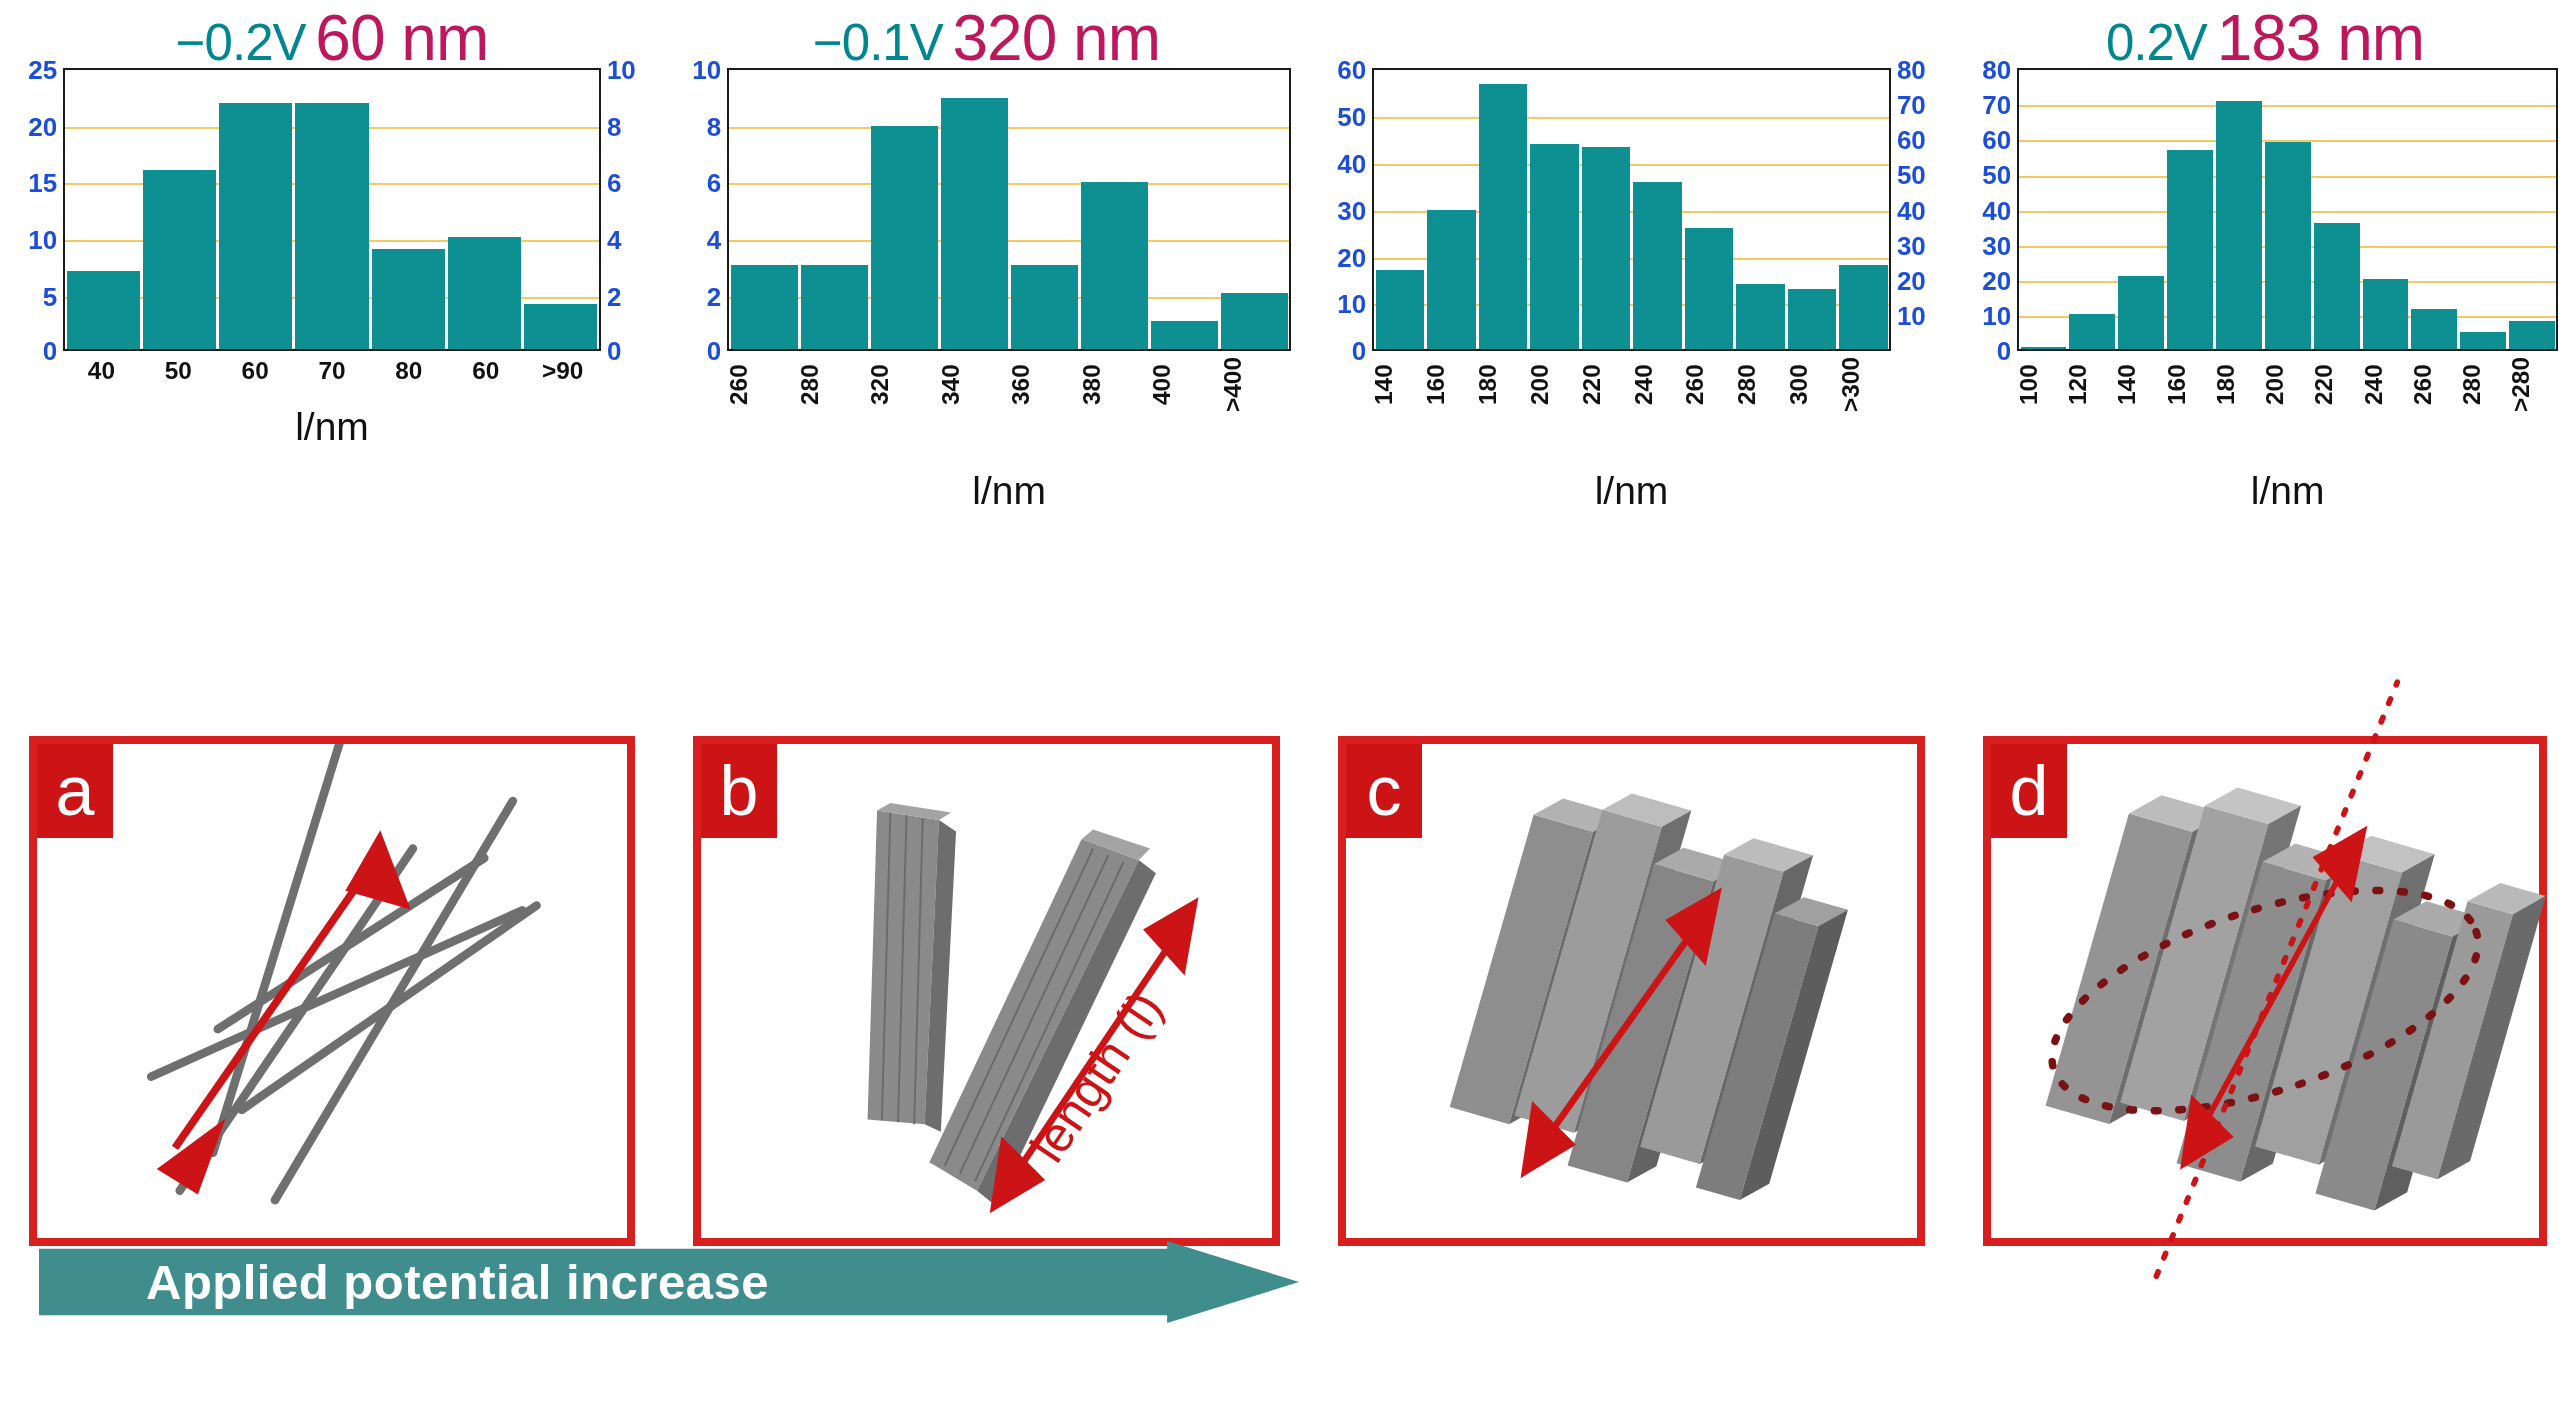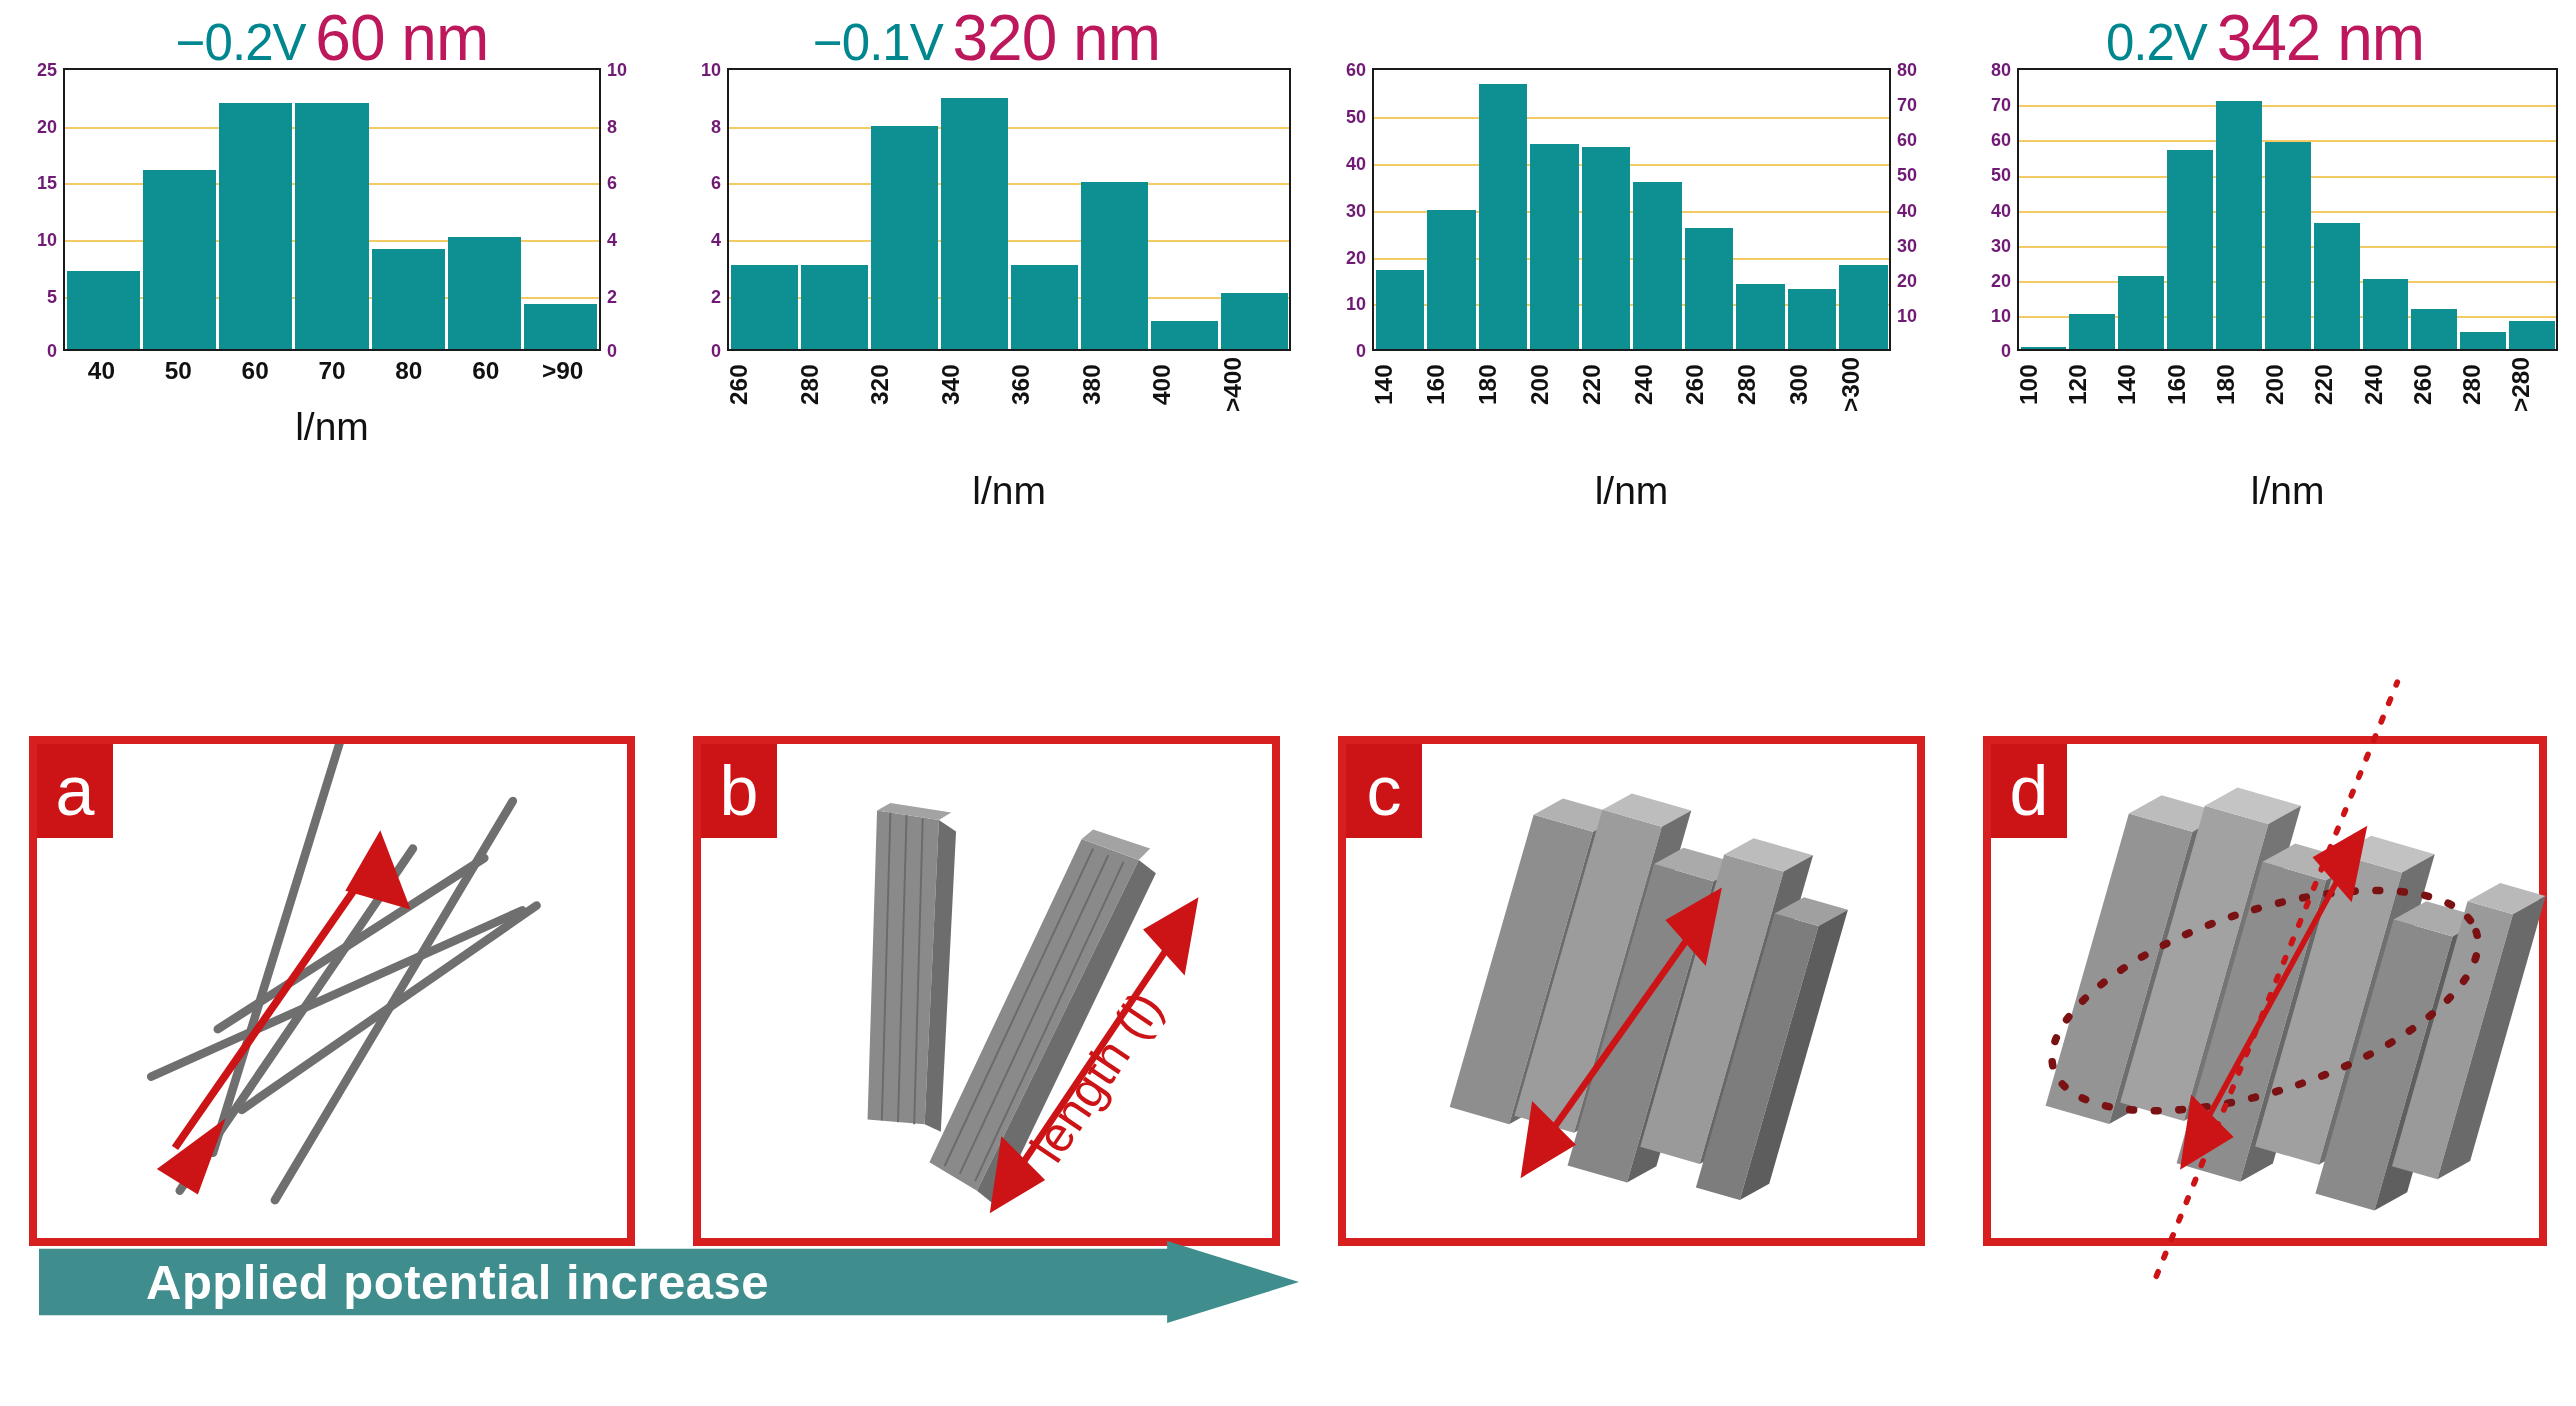--- a/index.html
+++ b/index.html
@@ -62,23 +62,23 @@
     position: absolute;
     top: 0;
     width: 63px;
     height: 283px;
   }
   .axis-left { left: 0; }
   .axis-right { right: 0; }
   .tick {
     position: absolute;
     right: 5.9px;
-    font-size: 18px;
+    font-size: 26px;
     font-weight: bold;
-    color: #701a75;
+    color: #1d4ed8;
     transform: translateY(-50%);
     white-space: nowrap;
     line-height: 1;
   }
   .axis-right .tick { left: 5.9px; right: auto; text-align: left; }
 
   .plot-area {
     position: absolute;
     top: 0;
     height: 283px;
@@ -344,21 +344,21 @@
             <div class="xlab">280</div>
             <div class="xlab">300</div>
             <div class="xlab">&gt;300</div>
           </div>
         <div class="xaxis-title" style="top:401px;left:63px;right:63px">l/nm</div>
       </div>
     </div>
 
     <div class="chart-cell" style="width:622px">
       <div class="chart-title">
-        <span class="volt">0.2V</span><span class="nm">342 nm</span>
+        <span class="volt">0.2V</span><span class="nm">183 nm</span>
       </div>
       <div class="plot-wrap">
         <div class="axis-left">
           <span class="tick" style="top:2px">80</span>
           <span class="tick" style="top:37px">70</span>
           <span class="tick" style="top:72px">60</span>
           <span class="tick" style="top:107px">50</span>
           <span class="tick" style="top:143px">40</span>
           <span class="tick" style="top:178px">30</span>
           <span class="tick" style="top:213px">20</span>

